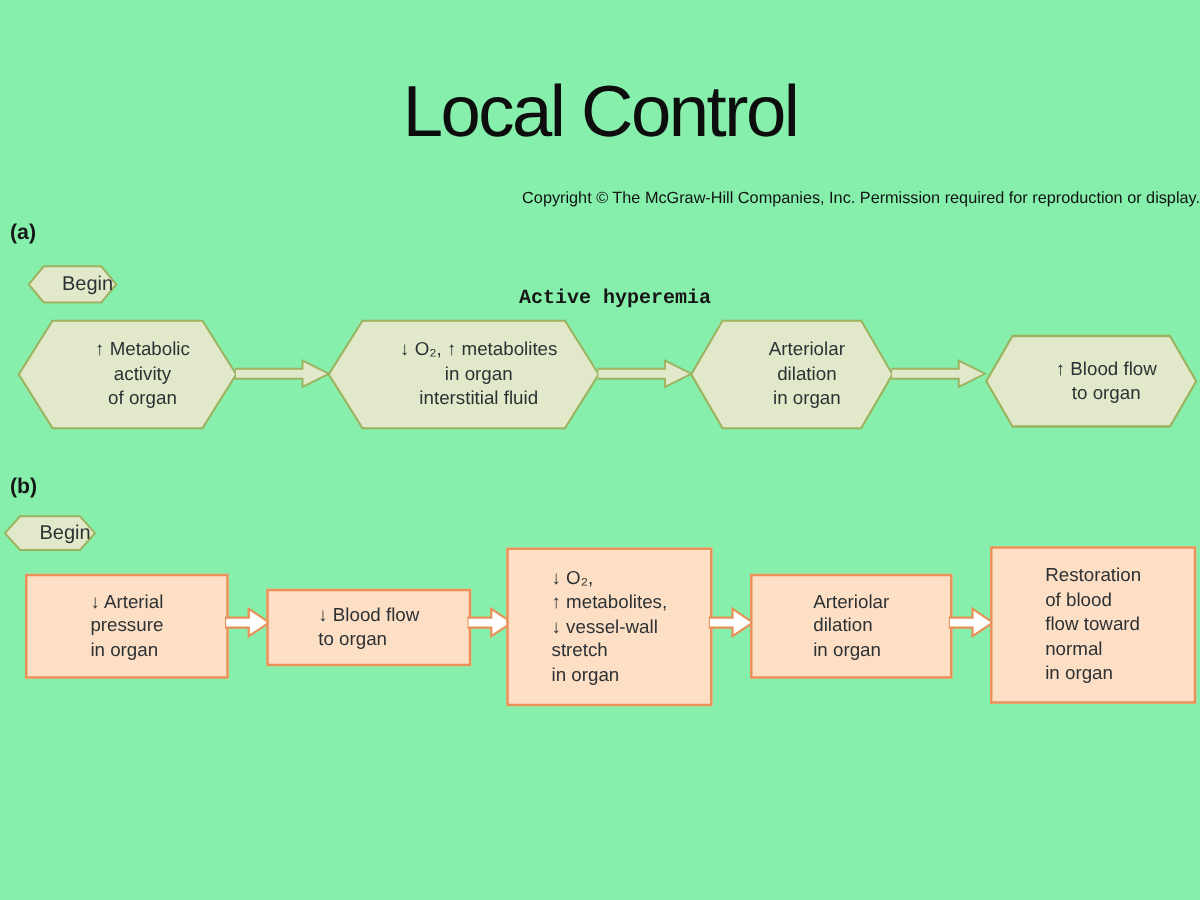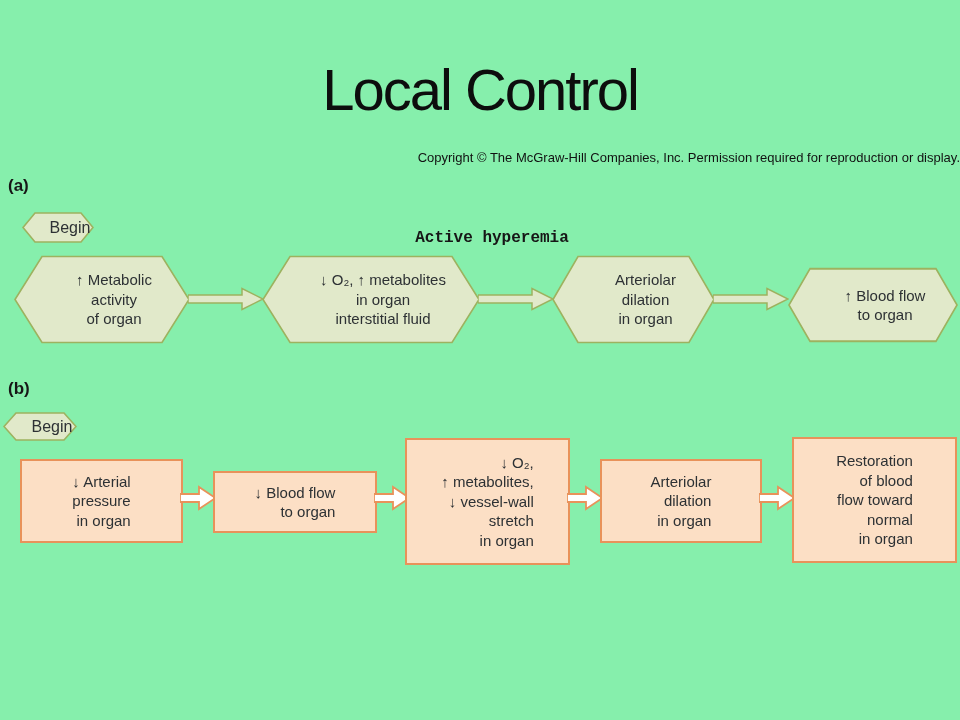--- a/index.html
+++ b/index.html
@@ -26,21 +26,21 @@
   .hexbox .green-shape{fill:var(--green-fill,#e1e9ca);stroke:var(--green-border,#9db25f);stroke-width:1.6;}
   .box-text{
     position:absolute;left:0;top:0;width:100%;height:100%;
     display:flex;align-items:center;justify-content:center;text-align:center;
     white-space:pre-line;font-size:15px;line-height:1.3;color:var(--box-text,#2d3134);margin-left:12px;
   }
   .begin .box-text{font-size:16px;line-height:1;}
   .rectbox{
     position:absolute;background:var(--orange-fill,#fcdfc5);
     border:2px solid var(--orange-border,#e8925a);box-sizing:border-box;
-    display:flex;align-items:center;justify-content:center;text-align:right;
+    display:flex;align-items:center;justify-content:center;text-align:left;
     white-space:pre-line;font-size:15px;line-height:1.3;color:var(--box-text,#2d3134);
   }
   .arrow{position:absolute;}
   .arrow.green path{fill:var(--green-fill,#e1e9ca);stroke:var(--green-border,#9db25f);stroke-width:1.5;}
   .arrow.orange path{fill:#ffffff;stroke:var(--orange-border,#e8925a);stroke-width:1.8;}
 </style>
 </head>
 <body>
 
 <div class="slide">

